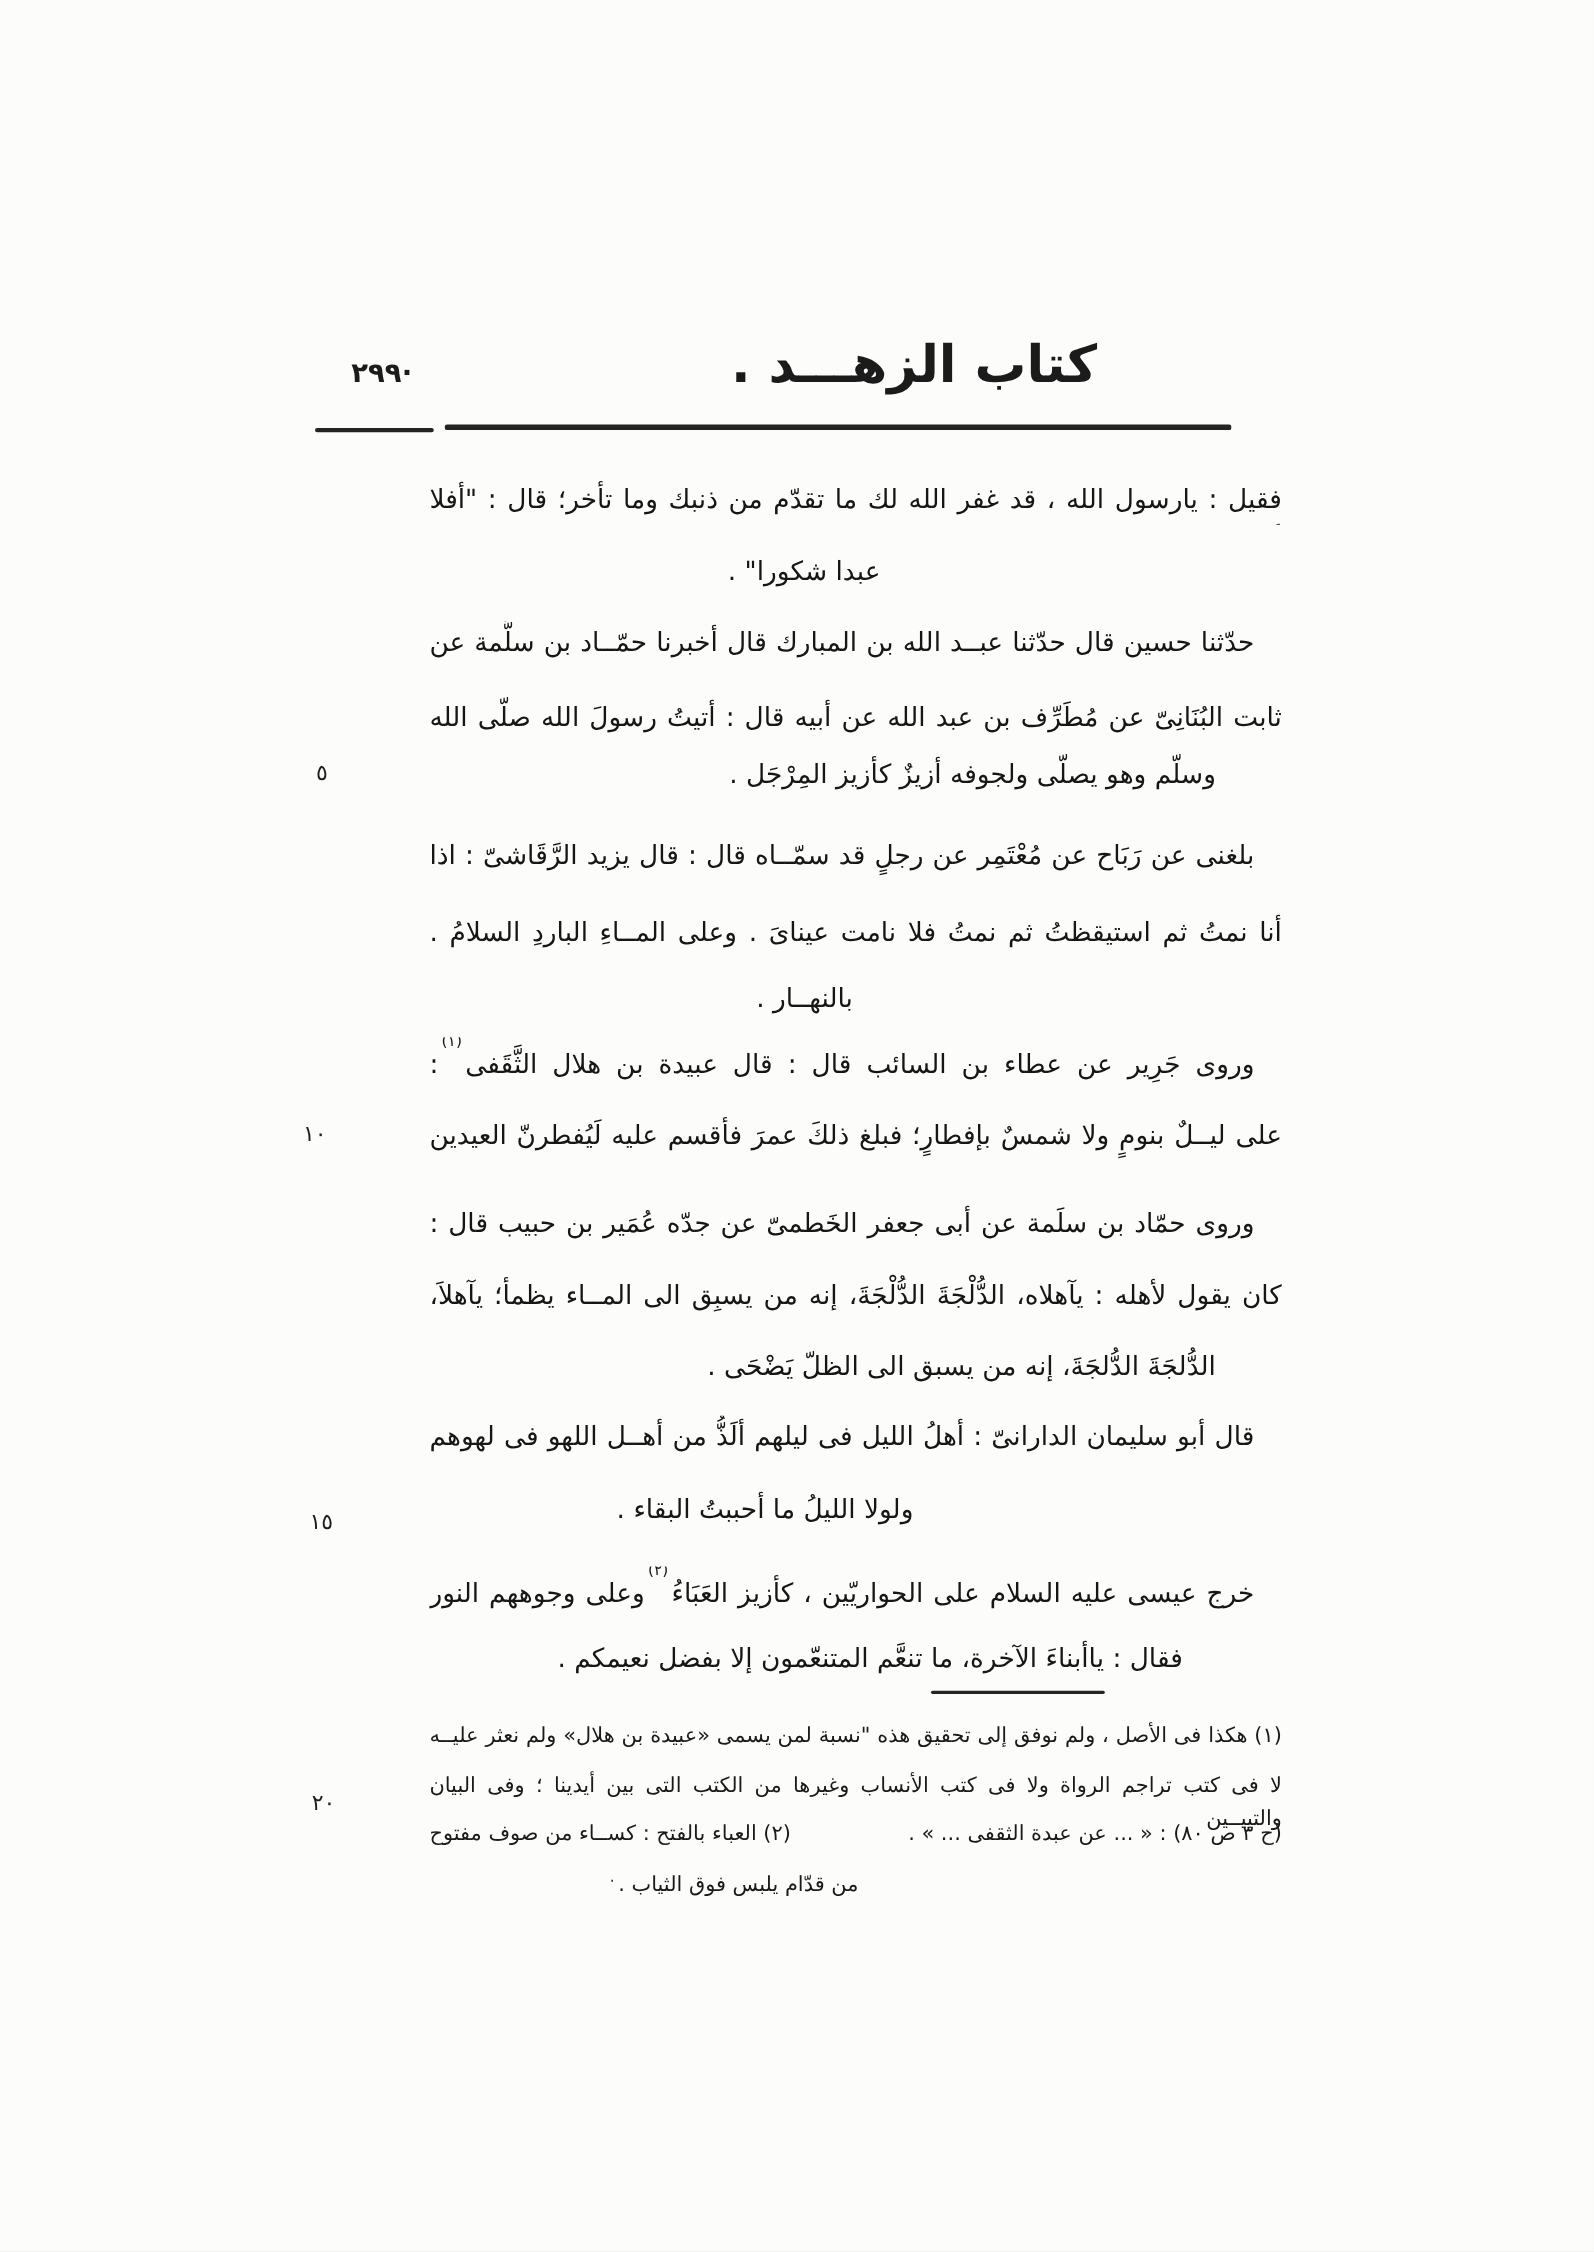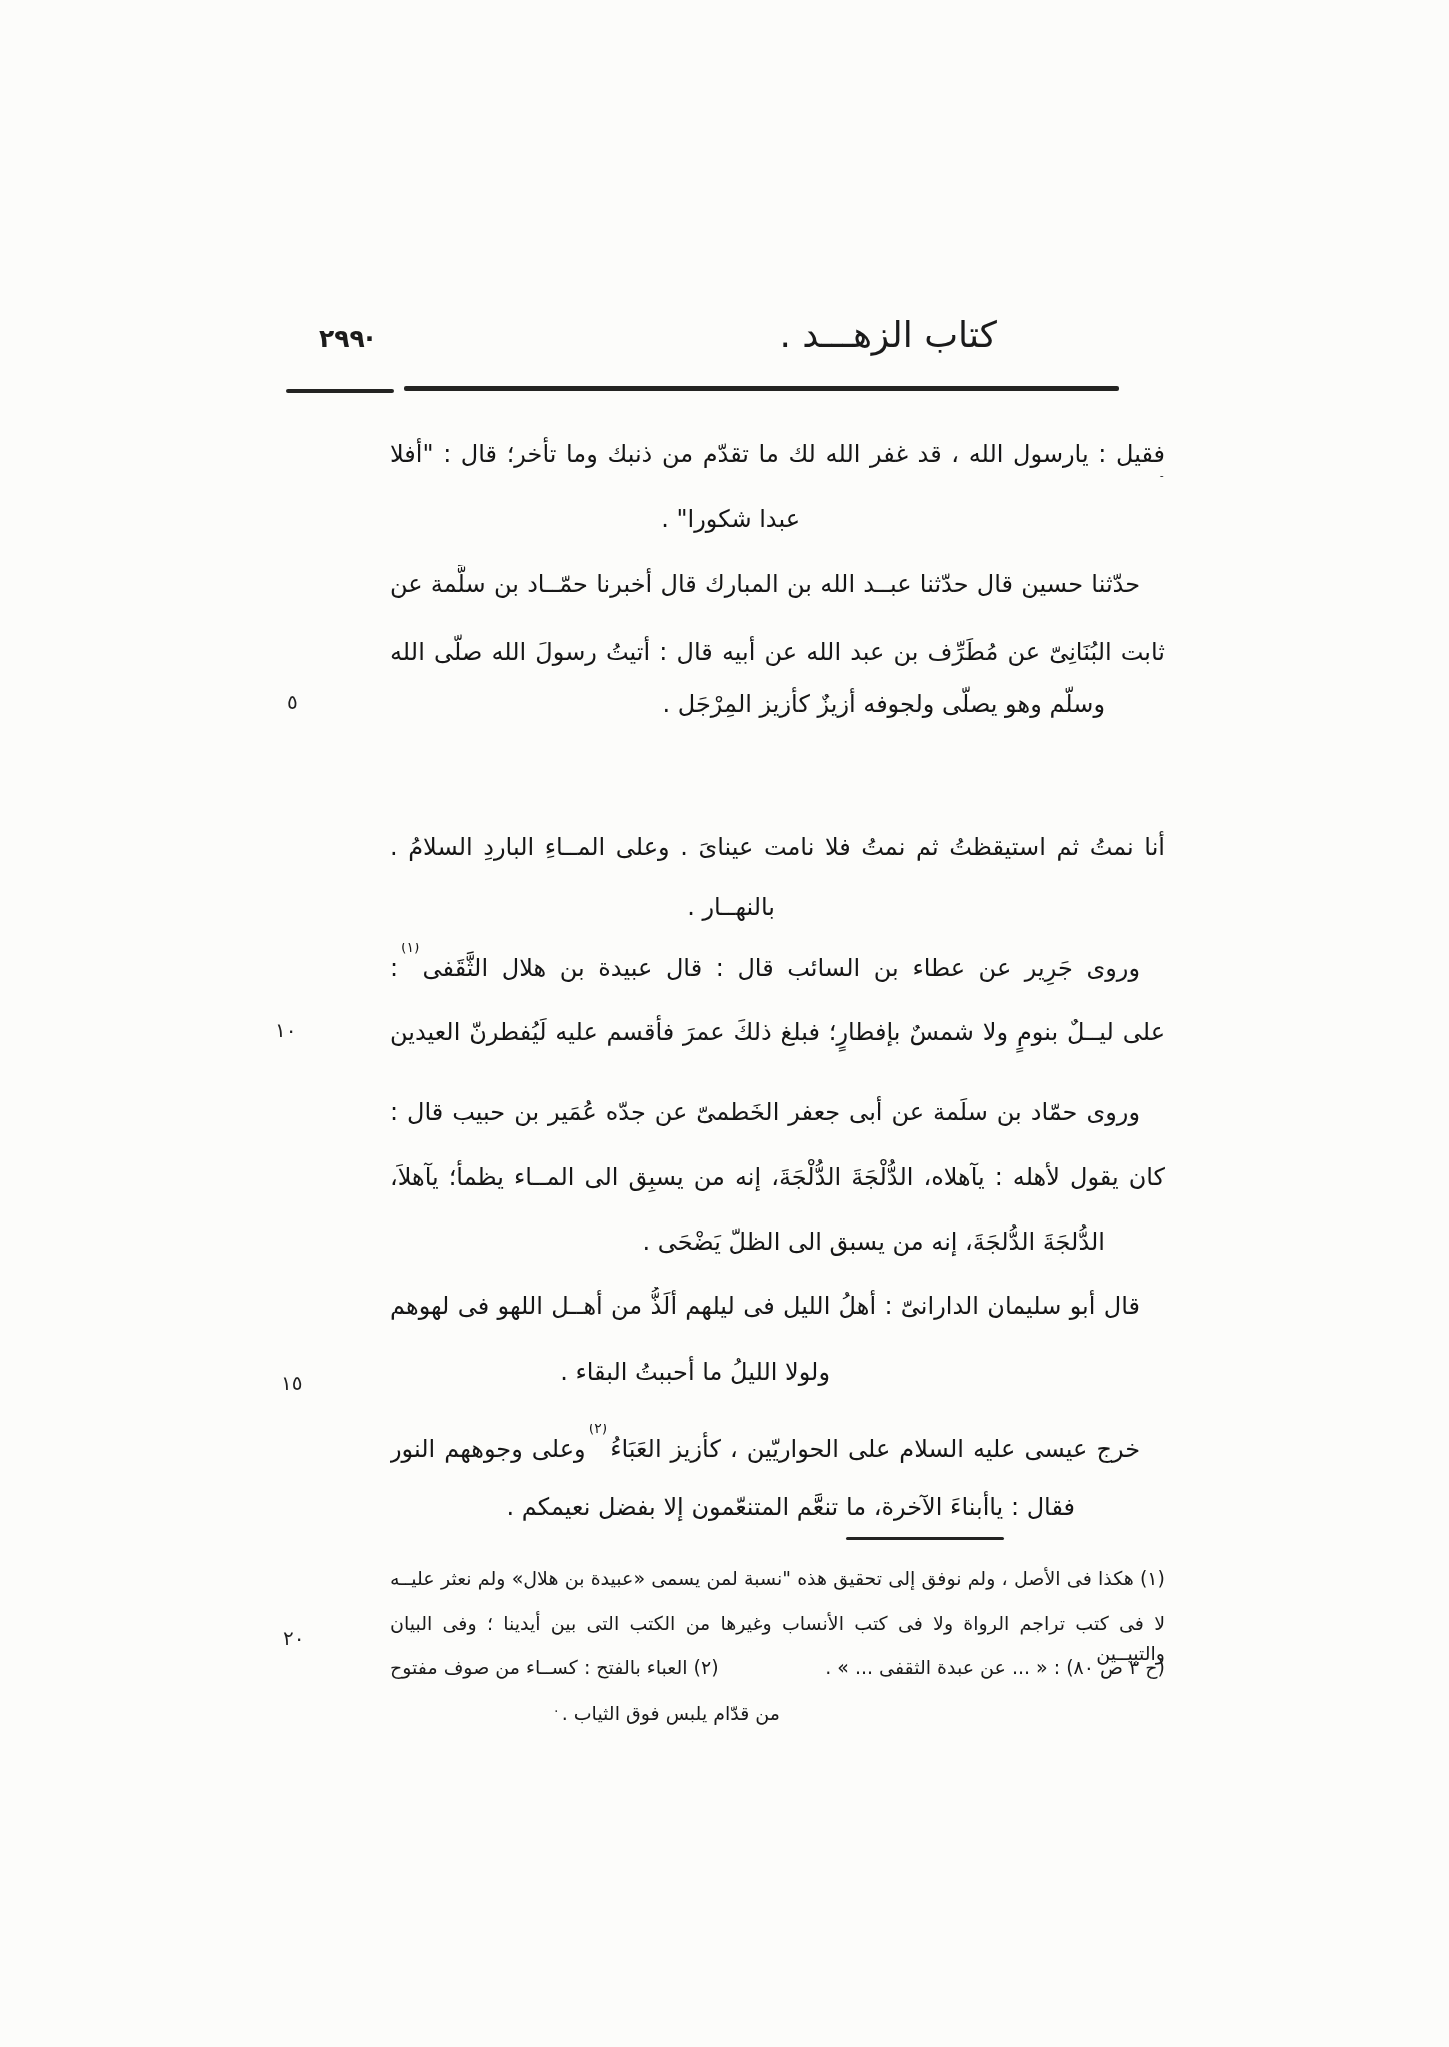--- a/index.html
+++ b/index.html
@@ -6,21 +6,21 @@
   .page{
     position:relative;width:1449px;height:2047px;margin:0 auto;
     background:#fcfcfa;color:#1b1b1b;
     font-family:"DejaVu Sans",sans-serif;direction:rtl;overflow:hidden;padding-left:44px;
   }
   .page-num{
     position:absolute;left:363px;top:324px;font-size:25px;font-weight:bold;
     letter-spacing:2px;direction:ltr;
   }
   .book-title{
-    position:absolute;right:452px;top:314px;font-size:36px;font-weight:normal;
+    position:absolute;right:452px;top:304px;font-size:47px;font-weight:bold;
     white-space:nowrap;
   }
   .rule{position:absolute;background:#242422;border-radius:2px;}
   .rule-a{left:330px;top:389px;width:108px;height:4px;}
   .rule-b{left:448px;top:386px;width:715px;height:5px;}
   .fn-sep{left:890px;top:1537px;width:158px;height:3px;}
   .margin-num{position:absolute;font-size:20px;color:#1e1e1e;}
   .bline{
     position:absolute;font-size:24px;line-height:38px;height:42px;
     direction:rtl;color:#161616;
@@ -50,20 +50,21 @@
   <div class="margin-num" style="left:331px;top:690px;">٥</div>
   <div class="margin-num" style="left:319px;top:1018px;">١٠</div>
   <div class="margin-num" style="left:325px;top:1371px;">١٥</div>
   <div class="margin-num" style="left:327px;top:1626px;">٢٠</div>
 
   <div class="bline just" style="right:284px;top:435px;width:775px;">فقيل : يارسول الله ، قد غفر الله لك ما تقدّم من ذنبك وما تأخر؛ قال : "أفلا أكون</div>
   <div class="bline frag" style="right:649px;top:500px;">عبدا شكورا" .</div>
   <div class="bline just" style="right:309px;top:565px;width:750px;">حدّثنا حسين قال حدّثنا عبــد الله بن المبارك قال أخبرنا حمّــاد بن سلَّمة عن</div>
   <div class="bline just" style="right:284px;top:633px;width:775px;">ثابت البُنَانِىّ عن مُطَرِّف بن عبد الله عن أبيه قال : أتيتُ رسولَ الله صلّى الله عليه</div>
   <div class="bline frag" style="right:344px;top:685px;">وسلّم وهو يصلّى ولجوفه أزيزٌ كأزيز المِرْجَل .</div>
+  <div class="bline just" style="right:309px;top:758px;width:750px;">بلغنى عن رَبَاح عن مُعْتَمِر عن رجلٍ قد سمّــاه قال : قال يزيد الرَّقَاشىّ : اذا</div>
   <div class="bline just" style="right:284px;top:828px;width:775px;">أنا نمتُ ثم استيقظتُ ثم نمتُ فلا نامت عيناىَ . وعلى المــاءِ الباردِ السلامُ . يعنى</div>
   <div class="bline frag" style="right:674px;top:888px;">بالنهــار .</div>
   <div class="bline just" style="right:309px;top:943px;width:750px;"><span>وروى جَرِير عن عطاء بن السائب قال : قال عبيدة بن هلال الثَّقَفى</span><sup class="fn-marker">(١)</sup><span>: لايشهد</span></div>
   <div class="bline just" style="right:284px;top:1013px;width:775px;">على ليــلٌ بنومٍ ولا شمسٌ بإفطارٍ؛ فبلغ ذلكَ عمرَ فأقسم عليه لَيُفطرنّ العيدين .</div>
   <div class="bline just" style="right:309px;top:1093px;width:750px;">وروى حمّاد بن سلَمة عن أبى جعفر الخَطمىّ عن جدّه عُمَير بن حبيب قال :</div>
   <div class="bline just" style="right:284px;top:1158px;width:775px;margin-left:39px;">كان يقول لأهله : يآهلاه، الدُّلْجَةَ الدُّلْجَةَ، إنه من يسبِق الى المــاء يظمأ؛ يآهلاَ،</div>
   <div class="bline frag" style="right:344px;top:1223px;text-align:center;">الدُّلجَةَ الدُّلجَةَ، إنه من يسبق الى الظلّ يَضْحَى .</div>
   <div class="bline just" style="right:309px;top:1287px;width:750px;">قال أبو سليمان الدارانىّ : أهلُ الليل فى ليلهم ألَذُّ من أهــل اللهو فى لهوهم ،</div>
   <div class="bline frag" style="right:619px;top:1353px;">ولولا الليلُ ما أحببتُ البقاء .</div>
   <div class="bline just" style="right:309px;top:1424px;width:750px;"><span>خرج عيسى عليه السلام على الحواريّين ، كأزيز العَبَاءُ</span><sup class="fn-marker">(٢)</sup><span>وعلى وجوههم النور ،</span></div>

